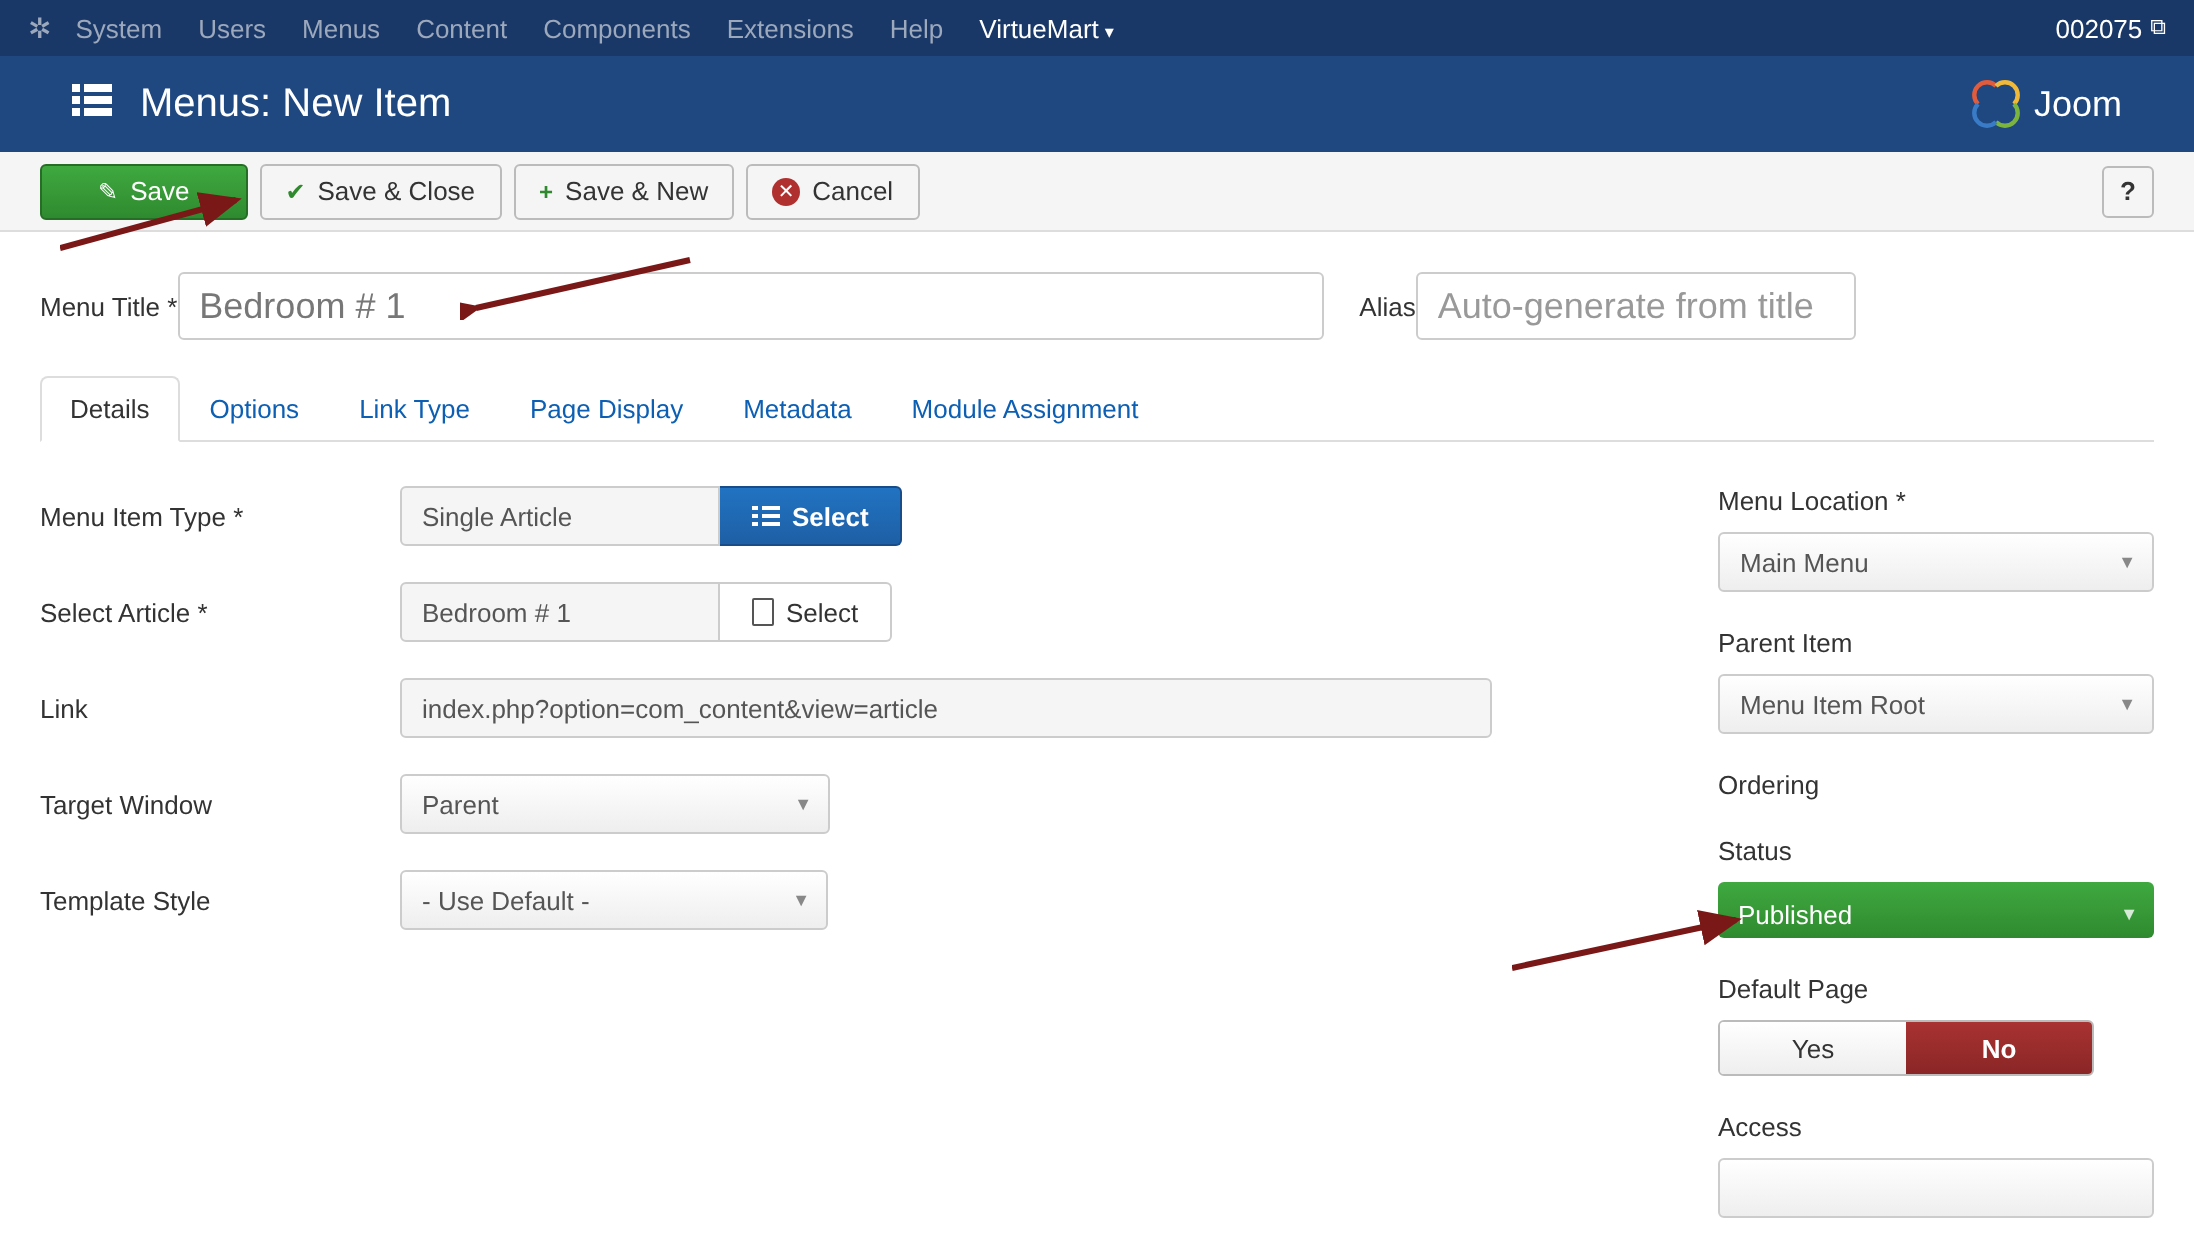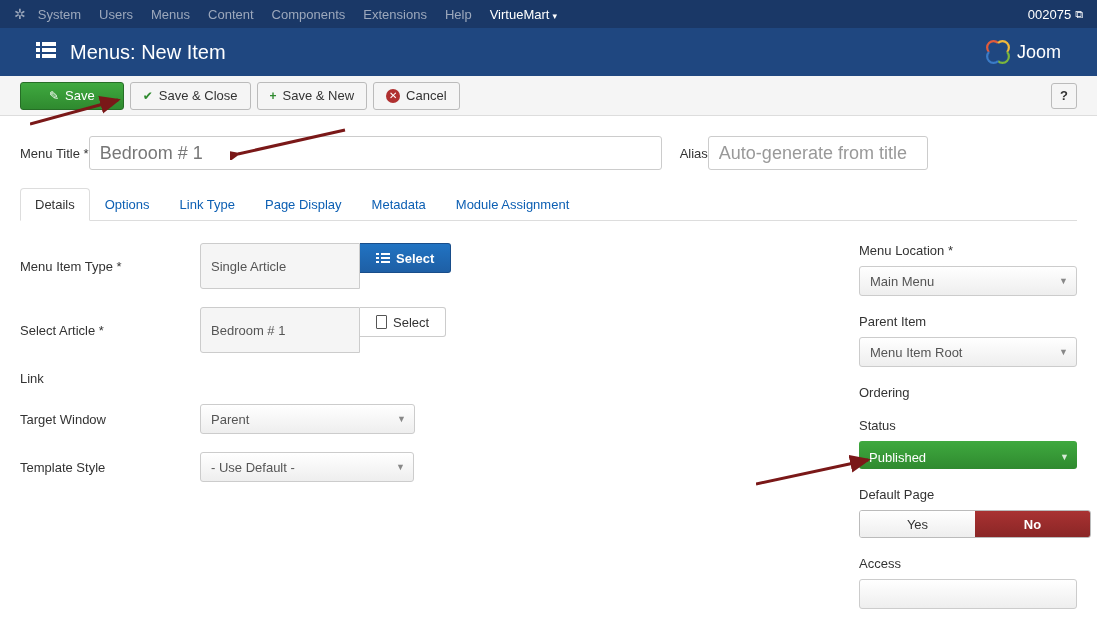--- a/index.html
+++ b/index.html
@@ -40,35 +40,35 @@
 .tabs{border-bottom:1px solid #ddd;display:flex;gap:0;margin-bottom:22px}
 .tab{padding:8px 14px;color:#0c5fb3;cursor:pointer;font-size:13px;border:1px solid transparent;margin-bottom:-1px}
 .tab.active{color:#333;border:1px solid #ddd;border-bottom-color:#fff;border-radius:4px 4px 0 0;background:#fff}
 .main-area{display:flex;gap:40px}
 .left-col{flex:1}
 .right-col{width:218px}
 .form-row{display:flex;align-items:center;margin-bottom:18px}
 .form-row .lbl{width:180px;font-size:13px;color:#333}
 .form-row .ctrl{flex:1}
 .input-group{display:flex}
-.input-group .txt{height:46px;border:1px solid #ccc;border-radius:3px 0 0 3px;padding:12px 10px;font-size:13px;color:#555;background:#f5f5f5;width:160px;display:flex;align-items:center}
+.input-group .txt{height:30px;border:1px solid #ccc;border-radius:3px 0 0 3px;padding:12px 10px;font-size:13px;color:#555;background:#f5f5f5;width:160px;display:flex;align-items:center}
 .input-group .action{height:30px;border:1px solid #184d8a;border-left:none;background:linear-gradient(#2173c2,#1e5fa5);color:#fff;padding:0 16px;border-radius:0 3px 3px 0;display:flex;align-items:center;gap:6px;cursor:pointer;font-size:13px;font-weight:bold}
 .input-group .action.white{background:#fff;color:#333;border-color:#ccc;font-weight:normal}
 .input-group .action.white .file-icon{display:inline-block;width:11px;height:14px;border:1px solid #555;border-radius:1px;position:relative}
 .readonly-input{height:30px;border:1px solid #ccc;border-radius:3px;padding:0 10px;font-size:13px;color:#555;background:#f5f5f5;width:546px;display:flex;align-items:center}
 .select{height:30px;border:1px solid #ccc;border-radius:3px;padding:0 28px 0 10px;font-size:13px;color:#555;background:linear-gradient(#fff,#eee);width:215px;display:flex;align-items:center;position:relative;cursor:pointer}
 .select .arrow{position:absolute;right:8px;font-size:9px;color:#888}
 .select.wide{width:214px}
 .right-col .group{margin-bottom:18px}
 .right-col .group .glbl{font-size:13px;color:#333;margin-bottom:8px;display:block}
 .right-col .select{width:218px}
 .right-col .note{font-size:13px;color:#333}
 .status-select{background:linear-gradient(#3fa93f,#2f8a2f);color:#fff;border-color:#266e26;width:218px;height:28px;border-radius:3px;display:flex;align-items:center;padding:4px 28px 0 10px;position:relative;cursor:pointer;font-size:13px}
 .status-select .arrow{position:absolute;right:8px;font-size:9px;color:rgba(255,255,255,.8)}
-.btn-group{display:flex;width:232px;border-radius:3px;overflow:hidden;border:1px solid #bbb}
+.btn-group{display:flex;width:188px;border-radius:3px;overflow:hidden;border:1px solid #bbb}
 .btn-group .seg{flex:1;height:26px;display:flex;align-items:center;justify-content:center;font-size:13px;cursor:pointer}
 .btn-group .seg.yes{background:linear-gradient(#fff,#eee);color:#333}
 .btn-group .seg.no{background:linear-gradient(#a93232,#8a2626);color:#fff;font-weight:bold}
 .arrow-annot{position:absolute;pointer-events:none}
 svg.jswirl path{stroke-width:2.2;fill:none}
 </style>
 </head>
 <body>
 
 <div class="top-nav">
@@ -190,20 +190,23 @@
             <div class="action white">
               <span class="file-icon"></span>
               <span>Select</span>
             </div>
           </div>
         </div>
       </div>
 
       <div class="form-row">
         <div class="lbl">Link</div>
+        <div class="ctrl">
+          <div class="readonly-input">index.php?option=com_content&amp;view=article</div>
+        </div>
       </div>
 
       <div class="form-row">
         <div class="lbl">Target Window</div>
         <div class="ctrl">
           <div class="select">
             <span>Parent</span>
             <span class="arrow">▼</span>
           </div>
         </div>

